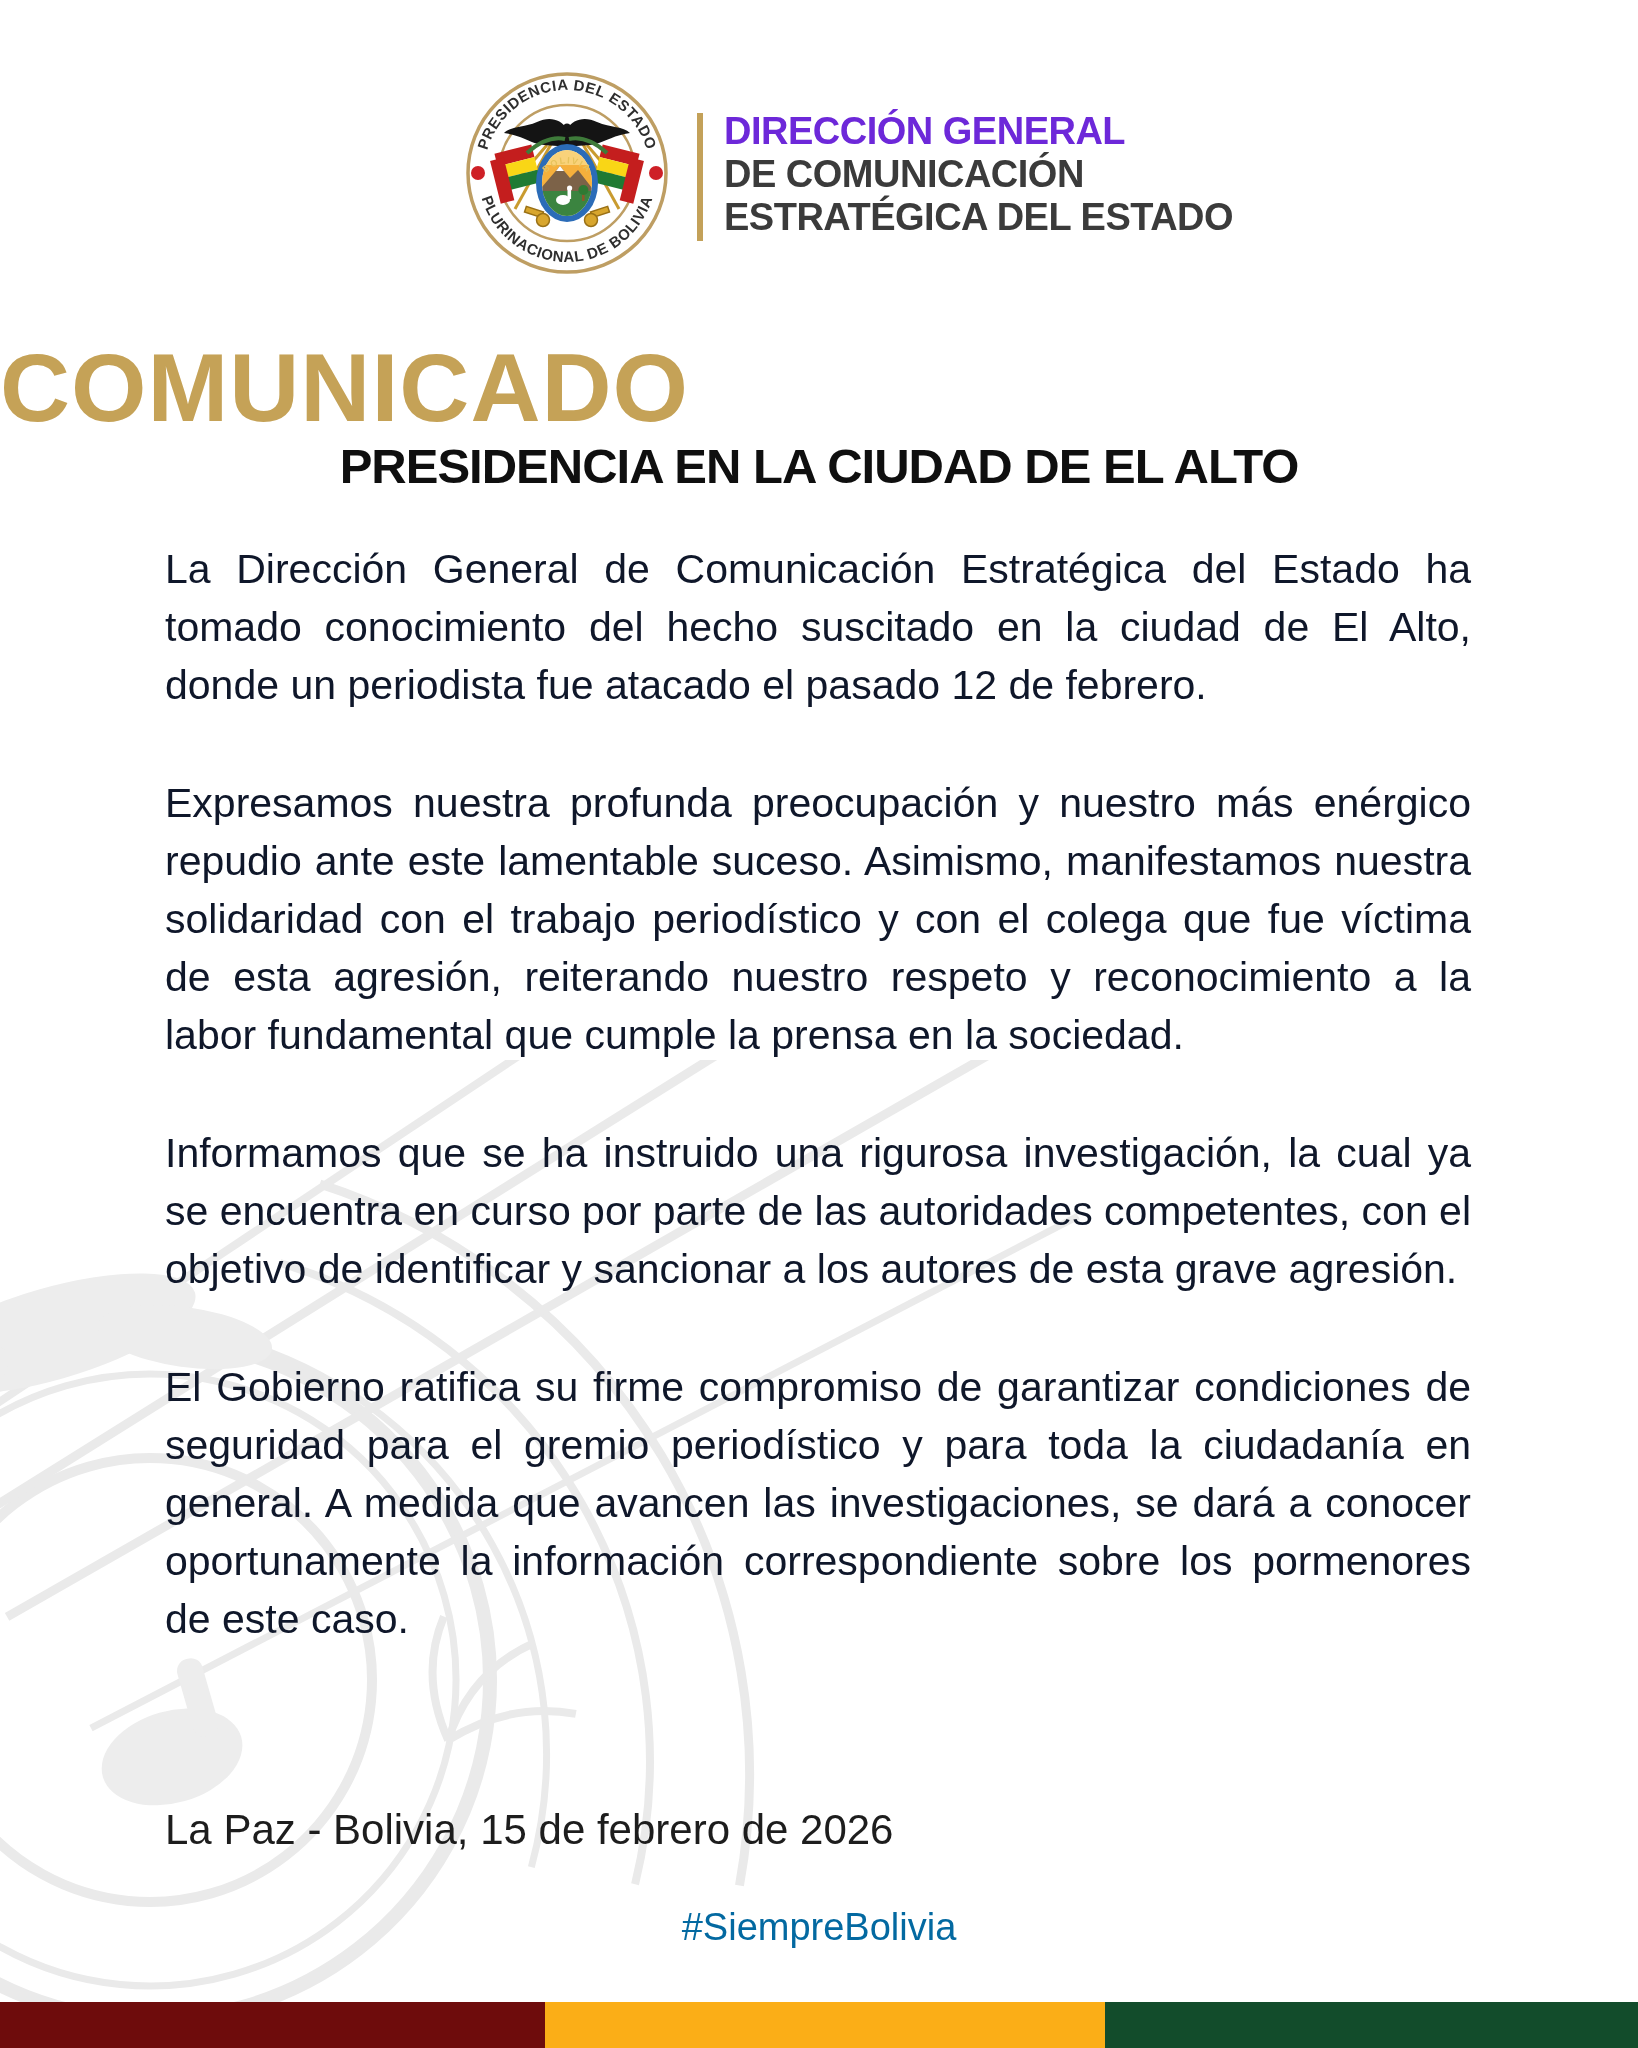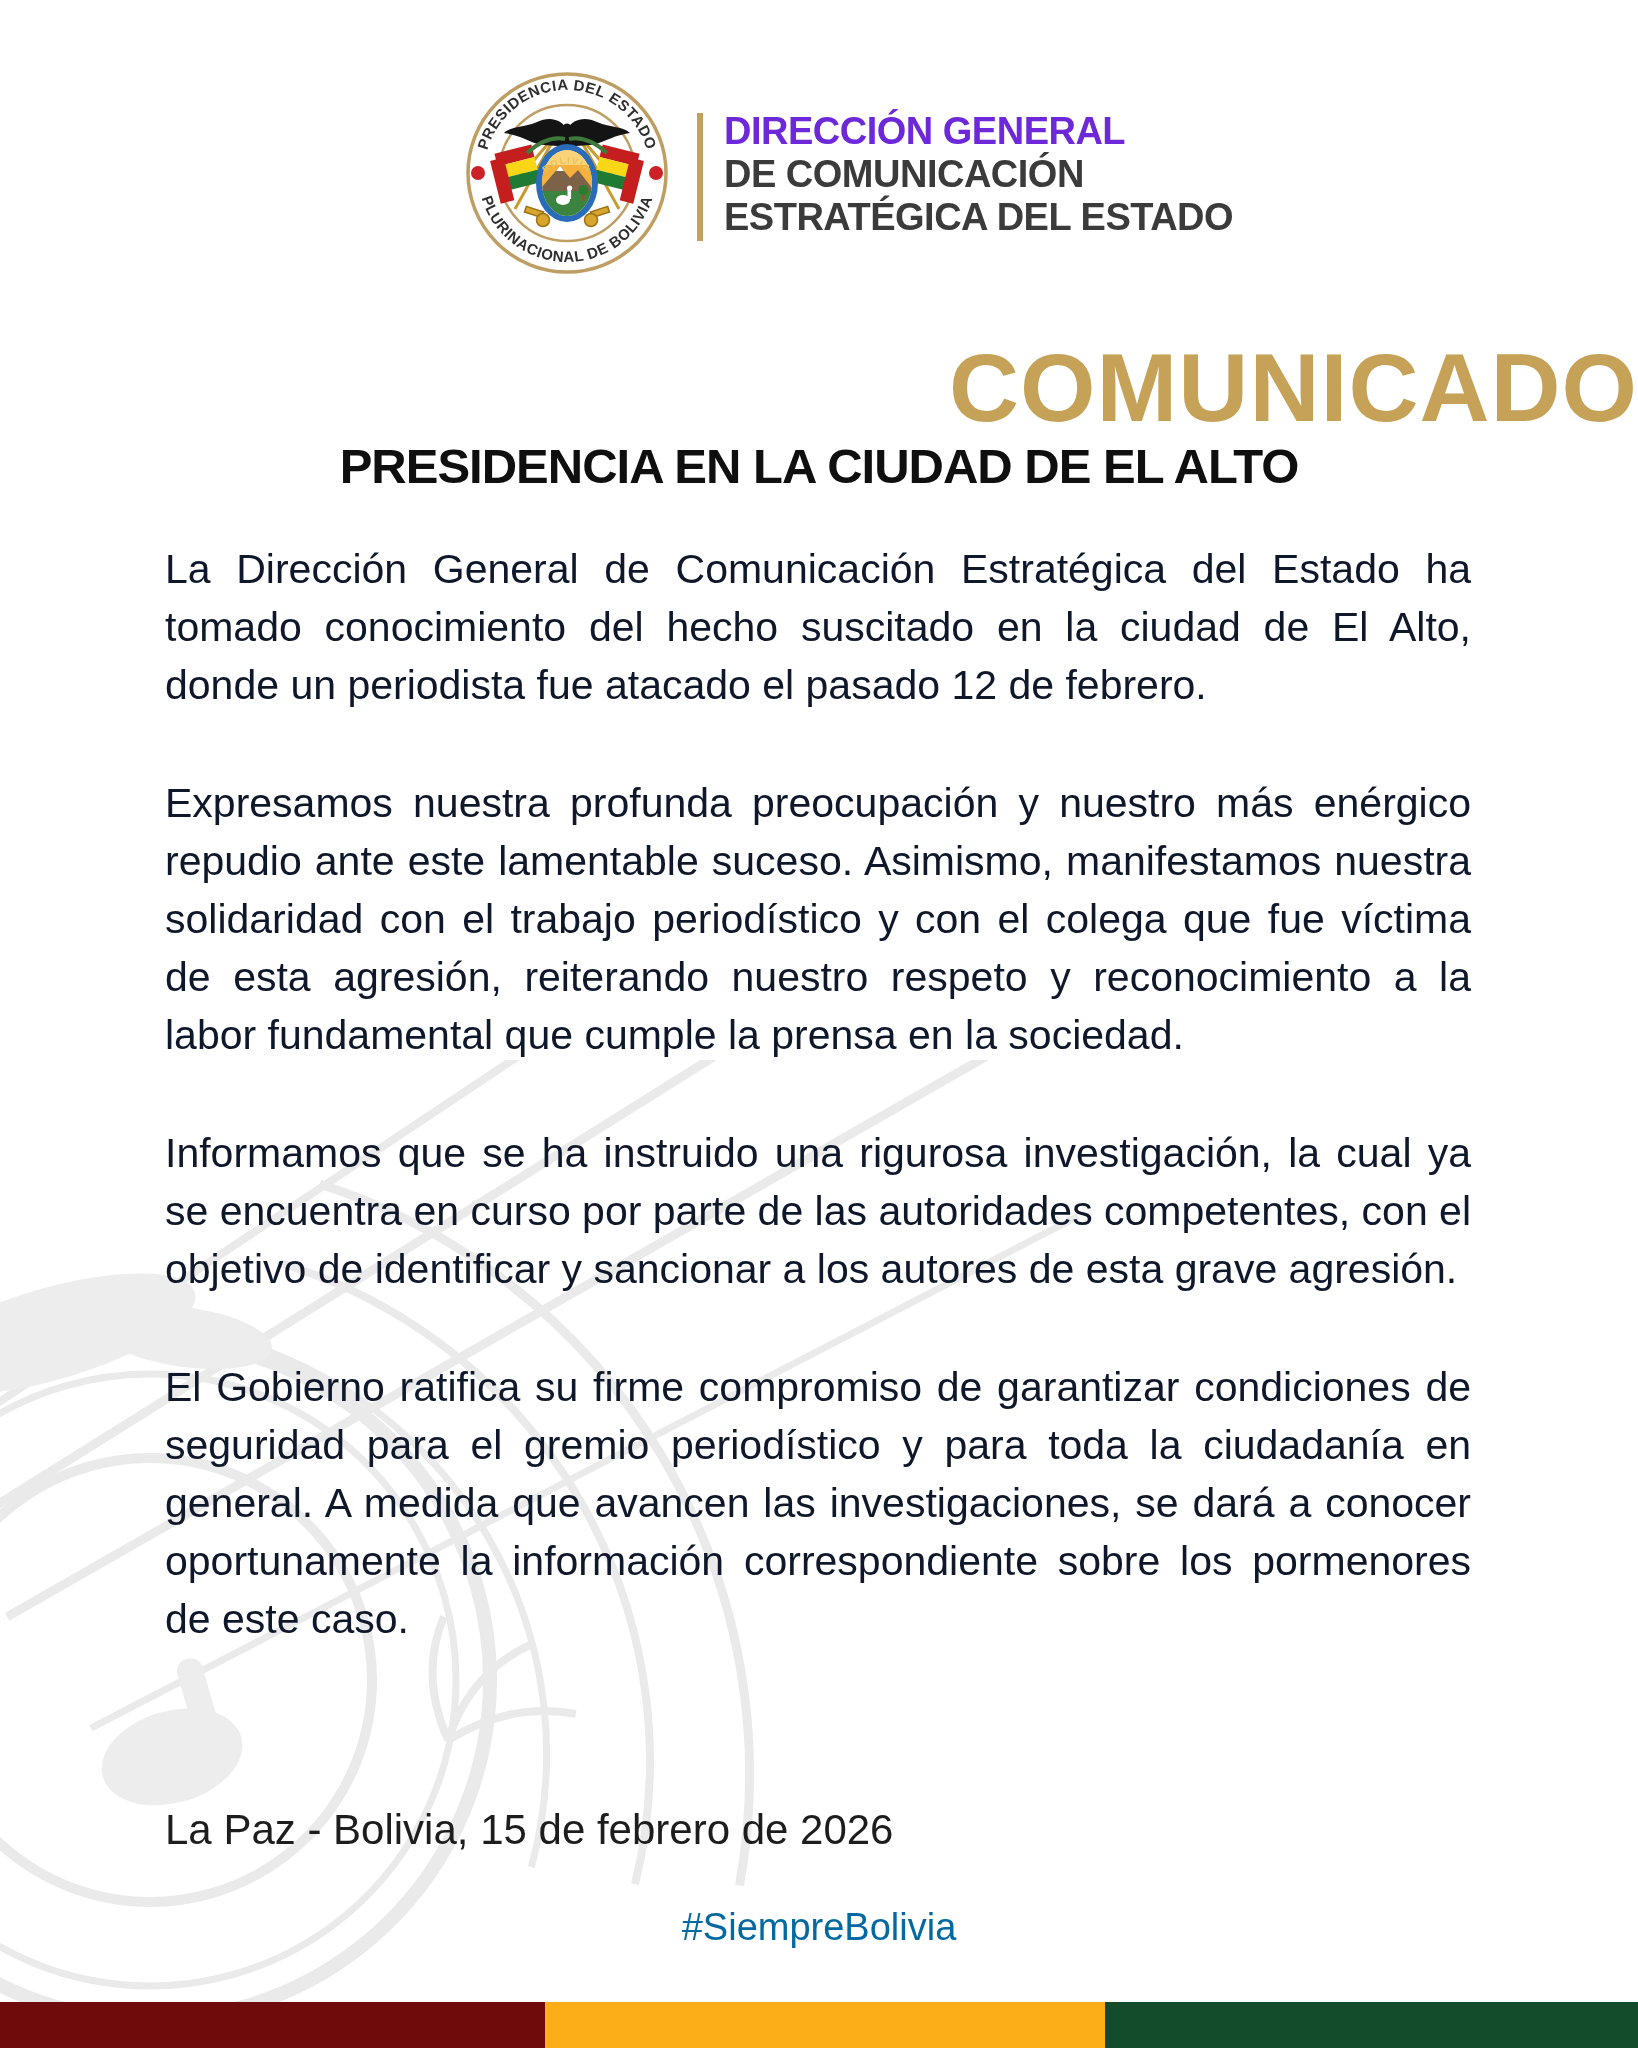--- a/index.html
+++ b/index.html
@@ -26,21 +26,21 @@
   }
   .org-block{
     position:absolute;left:724px;top:110px;z-index:2;
     font-weight:bold;font-size:38px;line-height:43px;letter-spacing:-0.5px;
     color:#3B3B3B;white-space:nowrap;
   }
   .org-block .gold{color:#6d28d9;}
   
   .doc-title{
     position:absolute;left:0;top:332px;width:100%;
-    text-align:right;z-index:2;
+    text-align:left;z-index:2;
     font-size:97px;font-weight:bold;letter-spacing:1px;
     color:#C5A257;
   }
   .doc-subtitle{
     position:absolute;left:0;top:440px;width:100%;
     text-align:center;z-index:2;
     font-size:49px;line-height:53px;font-weight:bold;letter-spacing:-1px;
     color:#0f0f0f;
   }
   

